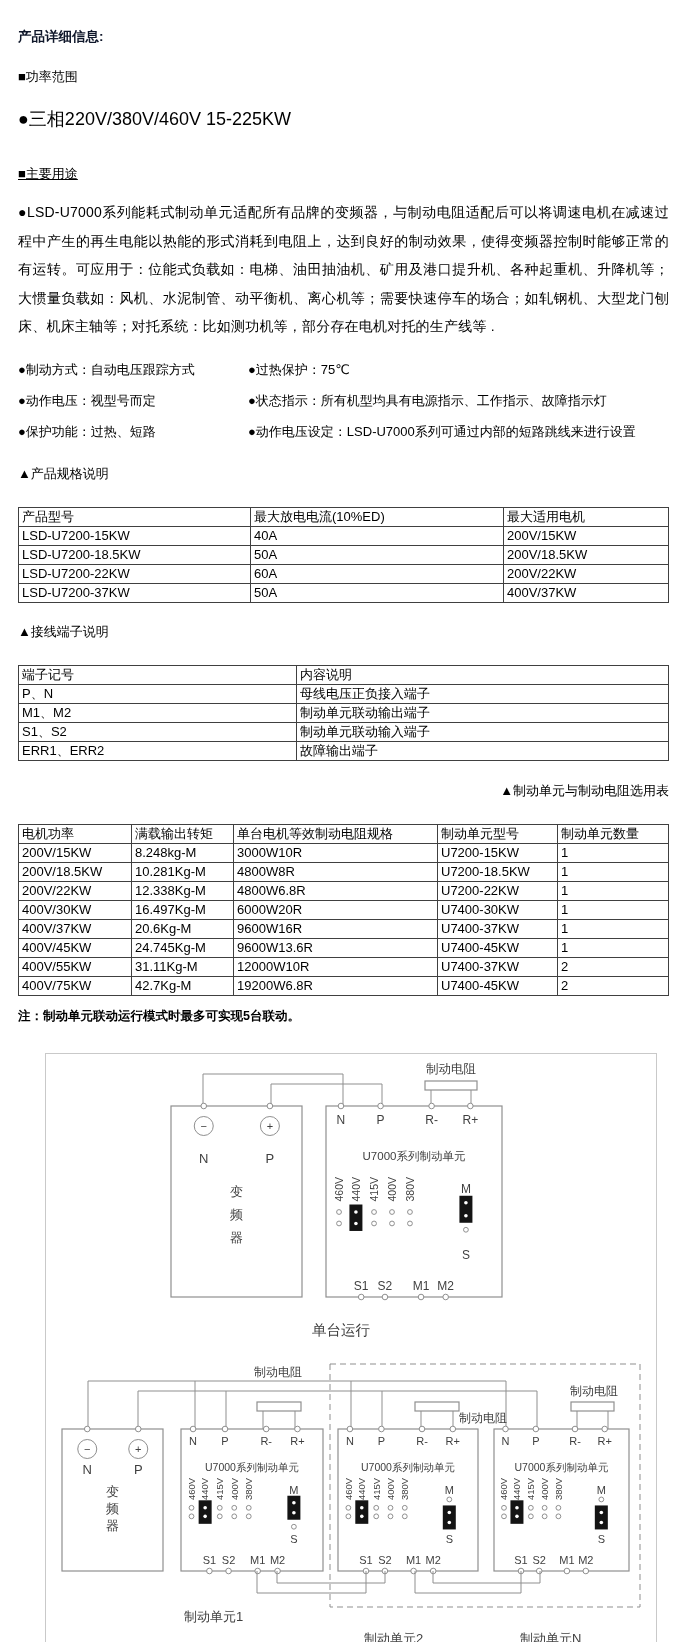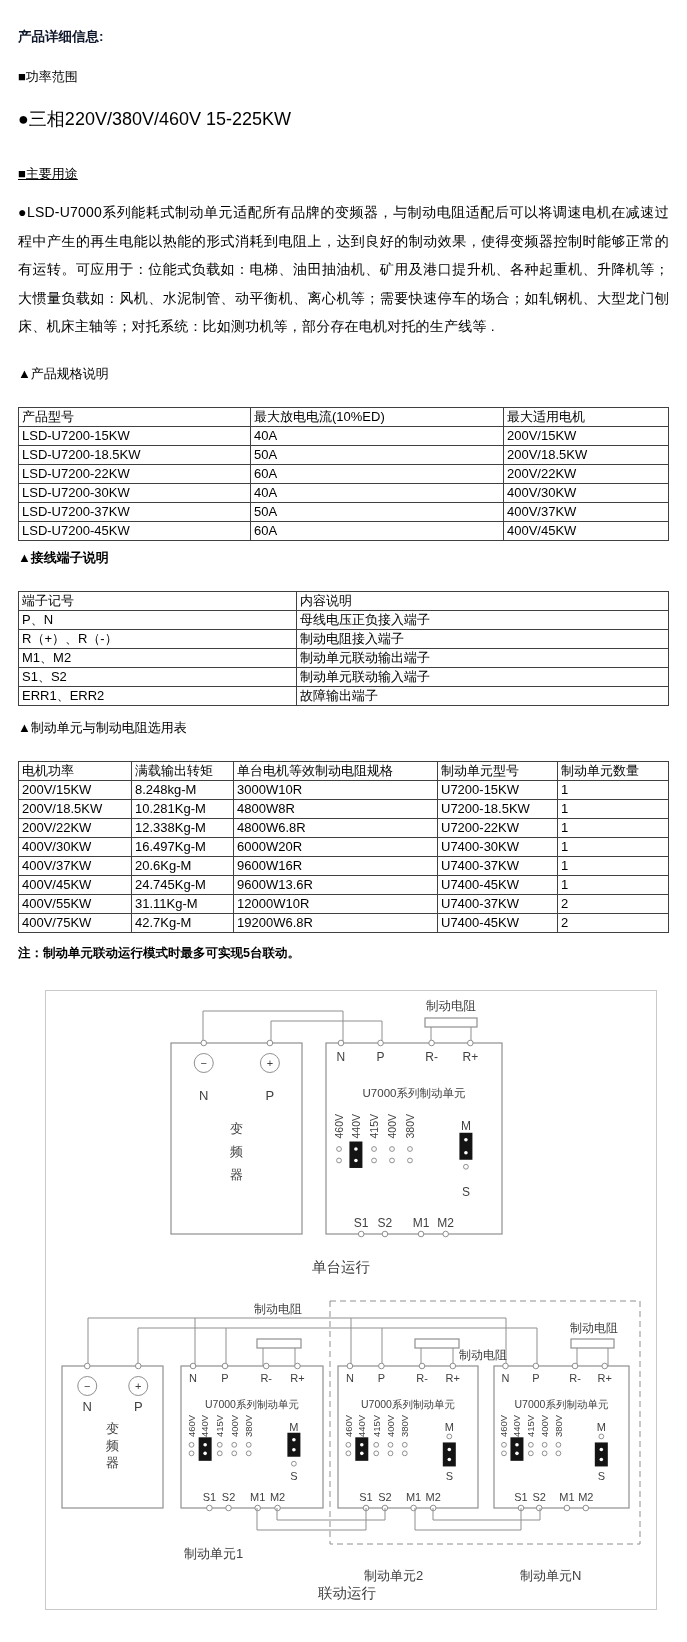--- a/index.html
+++ b/index.html
@@ -43,20 +43,34 @@
 <div class="doc">
 
   <p class="doc-title">产品详细信息:</p>
 
   <p class="sec-heading">■功率范围</p>
   <p class="bullet-item">●三相220V/380V/460V 15-225KW</p>
 
   <p class="sec-heading gap-lg">■主要用途</p>
   <p class="main-para">●LSD-U7000系列能耗式制动单元适配所有品牌的变频器，与制动电阻适配后可以将调速电机在减速过程中产生的再生电能以热能的形式消耗到电阻上，达到良好的制动效果，使得变频器控制时能够正常的有运转。可应用于：位能式负载如：电梯、油田抽油机、矿用及港口提升机、各种起重机、升降机等；大惯量负载如：风机、水泥制管、动平衡机、离心机等；需要快速停车的场合；如轧钢机、大型龙门刨床、机床主轴等；对托系统：比如测功机等，部分存在电机对托的生产线等 .</p>
 
+  <div class="tech-rows">
+    <div class="tech-row">
+      <span class="lft">●制动方式：自动电压跟踪方式</span>
+      <span>●过热保护：75℃</span>
+    </div>
+    <div class="tech-row">
+      <span class="lft">●动作电压：视型号而定</span>
+      <span>●状态指示：所有机型均具有电源指示、工作指示、故障指示灯</span>
+    </div>
+    <div class="tech-row">
+      <span class="lft">●保护功能：过热、短路</span>
+      <span>●动作电压设定：LSD-U7000系列可通过内部的短路跳线来进行设置</span>
+    </div>
+  </div>
 
   <p class="tbl-heading">▲产品规格说明</p>
   <table class="data">
       <colgroup>
         <col style="width: 232px;">
         <col style="width: 253px;">
         <col style="width: 165px;">
       </colgroup>
       <thead>
         <tr>
@@ -75,74 +89,60 @@
           <td>LSD-U7200-18.5KW</td>
           <td>50A</td>
           <td>200V/18.5KW</td>
         </tr>
         <tr>
           <td>LSD-U7200-22KW</td>
           <td>60A</td>
           <td>200V/22KW</td>
         </tr>
         <tr>
-          <td>LSD-U7200-30KW</td>
-          <td>40A</td>
-          <td>400V/30KW</td>
-        </tr>
-        <tr>
           <td>LSD-U7200-37KW</td>
           <td>50A</td>
           <td>400V/37KW</td>
         </tr>
-        <tr>
-          <td>LSD-U7200-45KW</td>
-          <td>60A</td>
-          <td>400V/45KW</td>
-        </tr>
       </tbody>
     </table>
 
-  <p class="tbl-heading" style="margin-top:8px;font-weight:bold;">▲接线端子说明</p>
+  <p class="tbl-heading" style="margin-top:20px;">▲接线端子说明</p>
   <table class="data">
       <colgroup>
         <col style="width: 278px;">
         <col style="width: 372px;">
       </colgroup>
       <thead>
         <tr>
           <th>端子记号</th>
           <th>内容说明</th>
         </tr>
       </thead>
       <tbody>
         <tr>
           <td>P、N</td>
           <td>母线电压正负接入端子</td>
         </tr>
         <tr>
-          <td>R（+）、R（-）</td>
-          <td>制动电阻接入端子</td>
-        </tr>
-        <tr>
           <td>M1、M2</td>
           <td>制动单元联动输出端子</td>
         </tr>
         <tr>
           <td>S1、S2</td>
           <td>制动单元联动输入端子</td>
         </tr>
         <tr>
           <td>ERR1、ERR2</td>
           <td>故障输出端子</td>
         </tr>
       </tbody>
     </table>
 
-  <p class="tbl-heading" style="margin-top:13px;">▲制动单元与制动电阻选用表</p>
+  <p class="tbl-heading" style="margin-top:21px;text-align:right;">▲制动单元与制动电阻选用表</p>
   <table class="data">
       <colgroup>
         <col style="width: 113px;">
         <col style="width: 102px;">
         <col style="width: 204px;">
         <col style="width: 120px;">
         <col style="width: 111px;">
       </colgroup>
       <thead>
         <tr>

